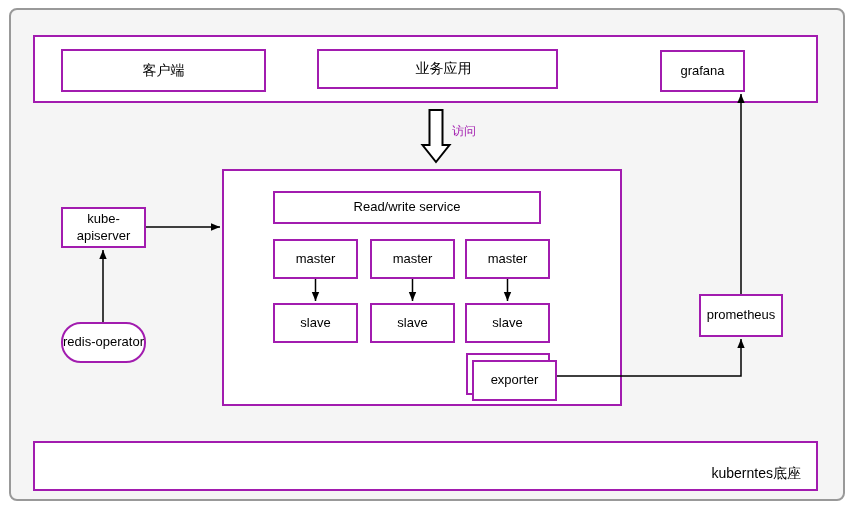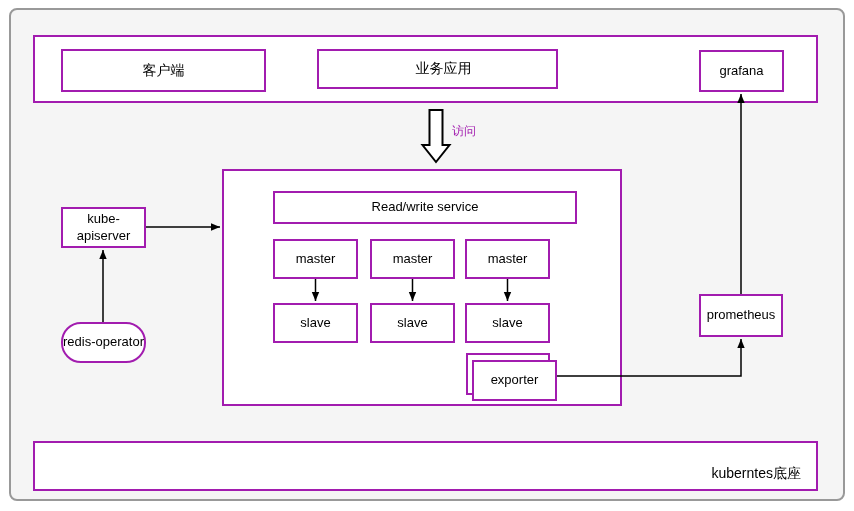--- a/index.html
+++ b/index.html
@@ -11,23 +11,23 @@
     border: 2px solid #999999; border-radius: 8px; background: #f5f5f5;
   }
   .box {
     position: absolute; background: #ffffff; border: 2px solid #a21caf;
     display: flex; align-items: center; justify-content: center;
     font-size: 13px; line-height: 1.25; text-align: center; color: #000;
   }
   .bar-top      { left: 33px;  top: 35px;  width: 785px; height: 68px; }
   .client-box   { left: 61px;  top: 49px;  width: 205px; height: 43px; font-size: 14px; }
   .app-box      { left: 317px; top: 49px;  width: 241px; height: 40px; font-size: 14px; padding-left: 12px; }
-  .grafana-box  { left: 699px; top: 50px;  width: 85px;  height: 42px; }
+  .grafana-box  { left: 660px; top: 50px;  width: 85px;  height: 42px; }
   .central-box  { left: 222px; top: 169px; width: 400px; height: 237px; }
-  .rw-service   { left: 273px; top: 191px; width: 304px; height: 33px; }
+  .rw-service   { left: 273px; top: 191px; width: 268px; height: 33px; }
   .master-1     { left: 273px; top: 239px; width: 85px;  height: 40px; }
   .master-2     { left: 370px; top: 239px; width: 85px;  height: 40px; }
   .master-3     { left: 465px; top: 239px; width: 85px;  height: 40px; }
   .slave-1      { left: 273px; top: 303px; width: 85px;  height: 40px; }
   .slave-2      { left: 370px; top: 303px; width: 85px;  height: 40px; }
   .slave-3      { left: 465px; top: 303px; width: 85px;  height: 40px; }
   .exp-back     { left: 466px; top: 353px; width: 84px;  height: 42px; }
   .exp-front    { left: 472px; top: 360px; width: 85px;  height: 41px; }
   .kubeapi-box  { left: 61px;  top: 207px; width: 85px;  height: 41px; }
   .redisop-box  { left: 61px;  top: 322px; width: 85px;  height: 41px; border-radius: 20px; }

